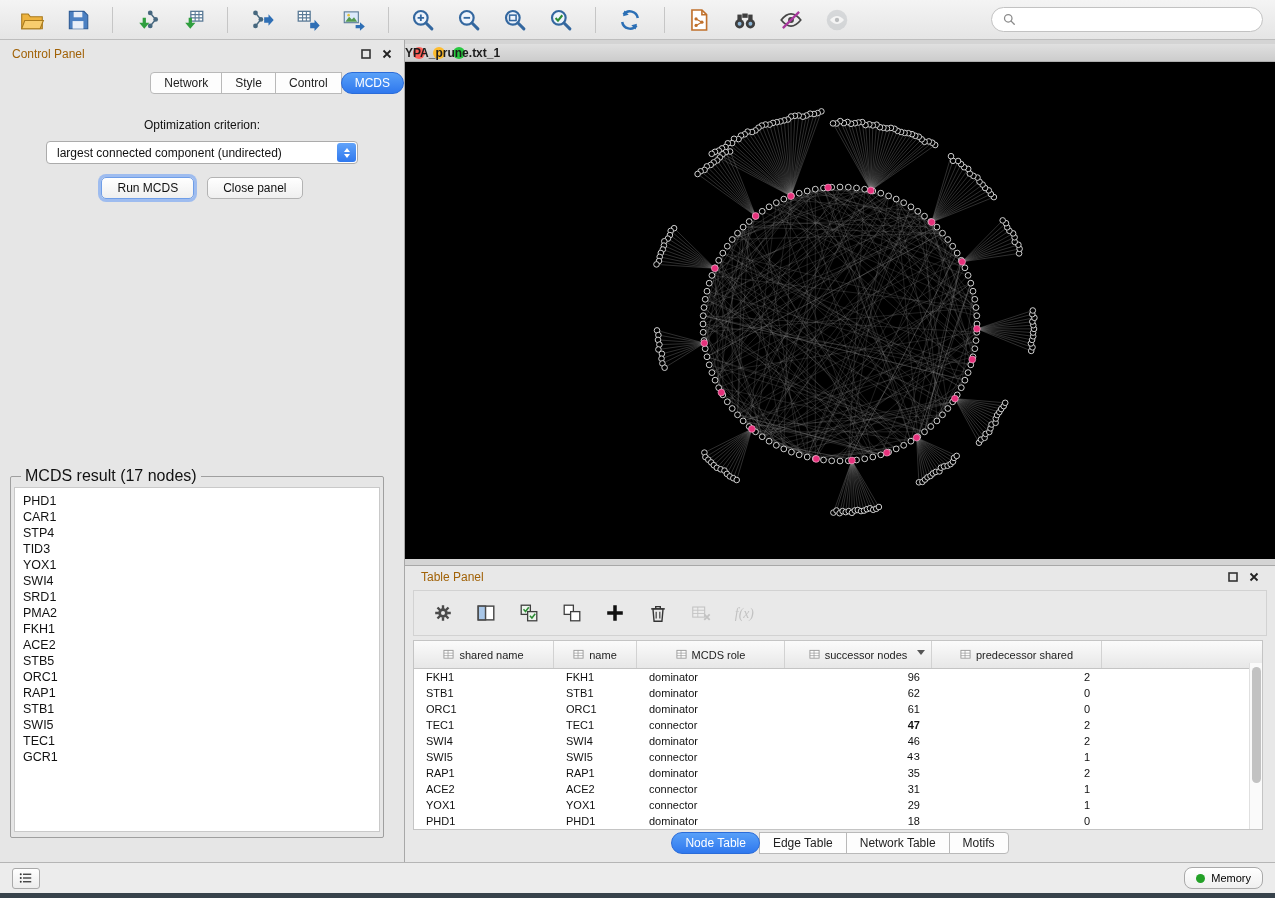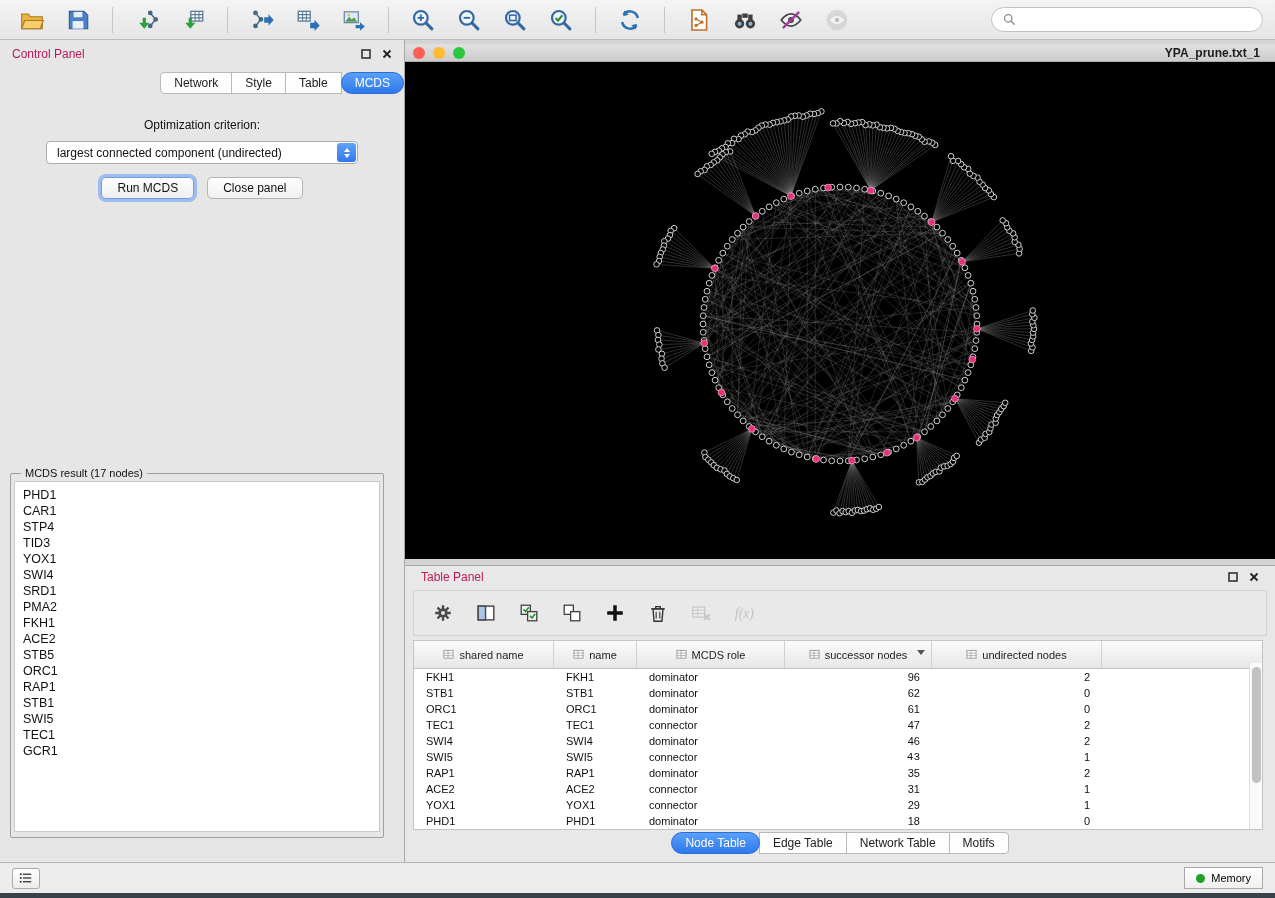--- a/index.html
+++ b/index.html
@@ -11,46 +11,46 @@
   .toolbar{position:absolute;top:0;left:0;right:0;height:40px;background:linear-gradient(#f4f4f4,#e5e5e5);border-bottom:1px solid #bdbdbd;display:flex;align-items:center;padding:0 12px;}
   .tb-groups{display:flex;align-items:center;gap:6px;}
   .tb-btn{width:40px;height:32px;background:none;border:none;display:flex;align-items:center;justify-content:center;cursor:pointer;}
   .tb-btn.disabled{opacity:.45;}
   .tb-sep{width:1px;height:26px;background:#c6c6c6;margin:0 8px;}
   .search-wrap{margin-left:auto;display:flex;align-items:center;background:#fff;border:1px solid #c2c2c2;border-radius:13px;height:25px;width:272px;padding:0 10px;gap:6px;}
   .search-wrap input{border:none;outline:none;flex:1;font-size:12px;background:transparent;font-family:"Liberation Sans",sans-serif;}
 
   
   .control-panel{position:absolute;top:40px;left:0;width:405px;bottom:31px;background:#e6e6e6;border-right:1px solid #a8a8a8;}
-  .panel-header{height:28px;display:flex;align-items:center;padding:0 12px;font-size:12px;color:#be185d;}
+  .panel-header{height:28px;display:flex;align-items:center;padding:0 12px;font-size:12px;color:#a16207;}
   .ph-icons{margin-left:auto;display:flex;gap:11px;align-items:center;}
   .win-ic{display:inline-flex;cursor:pointer;}
   .cp-tabs{display:flex;justify-content:flex-end;margin-top:4px;}
   .seg-tab{font-size:12px;padding:3px 13px;background:#fdfdfd;border:1px solid #b9b9b9;color:#222;cursor:pointer;margin-left:-1px;font-family:"Liberation Sans",sans-serif;}
   .seg-tab:first-child{border-radius:4px 0 0 4px;margin-left:0;}
   .seg-tab:last-child{border-radius:0 4px 4px 0;}
   .seg-tab.active{background:linear-gradient(#58a0f8,#2f78ee);color:#fff;border-color:#2b6cd8;border-radius:11px;position:relative;z-index:2;}
   .opt-label{text-align:center;margin-top:24px;font-size:12px;}
   .dropdown{margin:9px auto 0;width:312px;height:23px;background:#fff;border:1px solid #ababab;border-radius:4px;display:flex;align-items:center;font-size:12px;position:relative;padding-left:10px;cursor:pointer;}
   .dd-stepper{position:absolute;right:1px;top:1px;bottom:1px;width:19px;background:linear-gradient(#61a3f9,#2f78ee);border-radius:3px;display:flex;flex-direction:column;align-items:center;justify-content:center;gap:2px;}
   .dd-stepper .up{width:0;height:0;border-left:3.5px solid transparent;border-right:3.5px solid transparent;border-bottom:4.5px solid #fff;}
   .dd-stepper .down{width:0;height:0;border-left:3.5px solid transparent;border-right:3.5px solid transparent;border-top:4.5px solid #fff;}
   .btn-row{display:flex;justify-content:center;gap:13px;margin-top:13px;}
   .btn{font-size:12px;padding:3px 15px;background:linear-gradient(#ffffff,#efefef);border:1px solid #b3b3b3;border-radius:5px;color:#111;cursor:pointer;font-family:"Liberation Sans",sans-serif;}
   .btn.focus-ring{box-shadow:0 0 0 3px rgba(110,160,245,.6);border-color:#6f9ee8;}
   .result-group{position:absolute;left:10px;right:20px;top:427px;bottom:24px;border:1px solid #9f9f9f;border-radius:2px;padding:2px 3px 5px 3px;display:flex;flex-direction:column;}
-  .result-group legend{font-size:11px;padding:0 4px;margin-left:7px;}
+  .result-group legend{font-size:16px;padding:0 4px;margin-left:7px;}
   .result-list{background:#fff;border:1px solid #c9c9c9;flex:1;overflow:hidden;padding:5px 0 0 8px;}
   .result-item{font-size:12.5px;line-height:16px;color:#111;cursor:default;}
 
   
   .right-side{position:absolute;top:40px;left:405px;right:0;bottom:31px;background:#d4d4d4;}
   .net-titlebar{position:absolute;top:4px;left:0;right:0;height:18px;background:linear-gradient(#e0e0e0,#cccccc);border-bottom:1px solid #aeaeae;display:flex;align-items:center;padding:0 8px;}
   .tl{width:12px;height:12px;border-radius:50%;margin-right:8px;cursor:pointer;flex:none;}
-  .net-title{position:absolute;left:0;right:15px;text-align:right;font-size:12px;font-weight:bold;color:#1c1c1c;pointer-events:none;}
+  .net-title{position:absolute;left:0;right:4px;text-align:left;font-size:12px;font-weight:bold;color:#1c1c1c;pointer-events:none;}
   .net-canvas{position:absolute;top:22px;left:0;right:0;height:497px;background:#000;cursor:default;}
 
   
   .table-panel{position:absolute;left:0;right:0;top:525px;bottom:0;background:#e8e8e8;border-top:1px solid #a8a8a8;}
   .tp-header{height:22px;display:flex;align-items:center;padding:0 16px;font-size:12px;gap:16px;}
   .tp-toolbar{height:46px;margin:2px 8px 0 8px;background:#e9e9e9;border:1px solid #d2d2d2;display:flex;align-items:center;gap:17px;padding:0 16px;}
   .tp-btn{background:none;border:none;display:flex;align-items:center;justify-content:center;cursor:pointer;padding:2px;}
   .tp-btn.disabled{opacity:.5;cursor:default;}
   .tp-table{position:absolute;left:8px;right:12px;top:74px;height:190px;background:#fff;border:1px solid #c4c4c4;overflow:hidden;}
   .tp-thead{display:flex;height:28px;background:linear-gradient(#fbfbfb,#e7e7e7);border-bottom:1px solid #c4c4c4;}
@@ -58,21 +58,21 @@
   .th .chev{width:0;height:0;border-left:4px solid transparent;border-right:4px solid transparent;border-top:5px solid #555;position:absolute;right:6px;top:9px;}
   .tr{display:flex;height:16px;align-items:center;cursor:default;}
   .td{font-size:11px;padding:0 12px;flex:none;white-space:nowrap;overflow:hidden;}
   .tp-scroll{position:absolute;top:22px;right:0;bottom:0;width:13px;background:#fafafa;border-left:1px solid #e0e0e0;}
   .tp-thumb{position:absolute;top:4px;left:2px;width:9px;height:116px;background:#c2c2c2;border-radius:5px;cursor:pointer;}
   .tp-tabs{position:absolute;bottom:8px;left:0;right:0;display:flex;justify-content:center;}
 
   
   .statusbar{position:absolute;bottom:0;left:0;right:0;height:31px;background:#ececec;border-top:1px solid #b5b5b5;display:flex;align-items:center;padding:0 12px;}
   .sb-left{width:28px;height:21px;border:1px solid #a9a9a9;border-radius:3px;background:linear-gradient(#fff,#ececec);display:flex;align-items:center;justify-content:center;cursor:pointer;}
-  .sb-mem{margin-left:auto;display:flex;align-items:center;gap:6px;border:1px solid #a9a9a9;border-radius:0;background:linear-gradient(#fff,#efefef);height:22px;padding:0 11px;font-size:11px;cursor:pointer;font-family:"Liberation Sans",sans-serif;}
+  .sb-mem{margin-left:auto;display:flex;align-items:center;gap:6px;border:1px solid #a9a9a9;border-radius:8px;background:linear-gradient(#fff,#efefef);height:22px;padding:0 11px;font-size:11px;cursor:pointer;font-family:"Liberation Sans",sans-serif;}
   .mem-dot{width:9px;height:9px;border-radius:50%;}
 </style>
 </head>
 <body>
 
 <div class="desktop">
   <div class="app">
 
     <div class="toolbar">
       <div class="tb-groups" id="tb-groups">
@@ -261,21 +261,21 @@
           <span class="win-ic">
               <svg width="10" height="10" viewBox="0 0 10 10">
                 <path d="M1.5 1.5l7 7M8.5 1.5l-7 7" stroke="#222" stroke-width="1.8"></path>
               </svg>
             </span>
         </span>
       </div>
       <div class="cp-tabs" id="cp-tabs">
           <button class="seg-tab">Network</button>
           <button class="seg-tab">Style</button>
-          <button class="seg-tab">Table</button>
+          <button class="seg-tab">Control</button>
           <button class="seg-tab active">MCDS</button>
         </div>
       <div class="opt-label">Optimization criterion:</div>
       <div class="dropdown">
         <span>largest connected component (undirected)</span>
         <span class="dd-stepper">
             <span class="up"></span>
             <span class="down"></span>
           </span>
       </div>
@@ -1189,21 +1189,21 @@
                 <span>successor nodes</span>
                 <span class="chev"></span>
               </div>
               <div class="th" style="width: 170px;">
                 <span class="win-ic">
                   <svg width="11" height="11" viewBox="0 0 24 24" aria-hidden="true">
                     <rect x="2" y="3" width="20" height="17" fill="#fff" stroke="#9a9a9a" stroke-width="2"></rect>
                     <path d="M2 9h20M2 14.5h20M11 3v17" stroke="#9a9a9a" stroke-width="1.6"></path>
                   </svg>
                 </span>
-                <span>undirected nodes</span>
+                <span>predecessor shared</span>
               </div>
             </div>
           <div class="tp-tbody" id="tp-tbody">
               <div class="tr">
                 <div class="td" style="width: 140px; text-align: left;">FKH1</div>
                 <div class="td" style="width: 83px; text-align: left;">FKH1</div>
                 <div class="td" style="width: 148px; text-align: left;">dominator</div>
                 <div class="td" style="width: 147px; text-align: right;">96</div>
                 <div class="td" style="width: 170px; text-align: right;">2</div>
               </div>
@@ -1218,21 +1218,21 @@
                 <div class="td" style="width: 140px; text-align: left;">ORC1</div>
                 <div class="td" style="width: 83px; text-align: left;">ORC1</div>
                 <div class="td" style="width: 148px; text-align: left;">dominator</div>
                 <div class="td" style="width: 147px; text-align: right;">61</div>
                 <div class="td" style="width: 170px; text-align: right;">0</div>
               </div>
               <div class="tr">
                 <div class="td" style="width: 140px; text-align: left;">TEC1</div>
                 <div class="td" style="width: 83px; text-align: left;">TEC1</div>
                 <div class="td" style="width: 148px; text-align: left;">connector</div>
-                <div class="td" style="width: 147px; text-align: right;">47</div>
+                <div class="td" style="width: 147px; text-align: right; font-weight: bold;">47</div>
                 <div class="td" style="width: 170px; text-align: right;">2</div>
               </div>
               <div class="tr">
                 <div class="td" style="width: 140px; text-align: left;">SWI4</div>
                 <div class="td" style="width: 83px; text-align: left;">SWI4</div>
                 <div class="td" style="width: 148px; text-align: left;">dominator</div>
                 <div class="td" style="width: 147px; text-align: right;">46</div>
                 <div class="td" style="width: 170px; text-align: right;">2</div>
               </div>
               <div class="tr">

